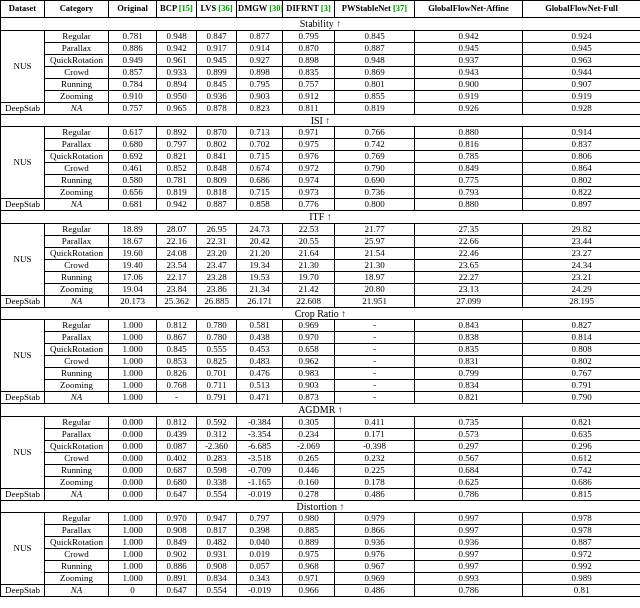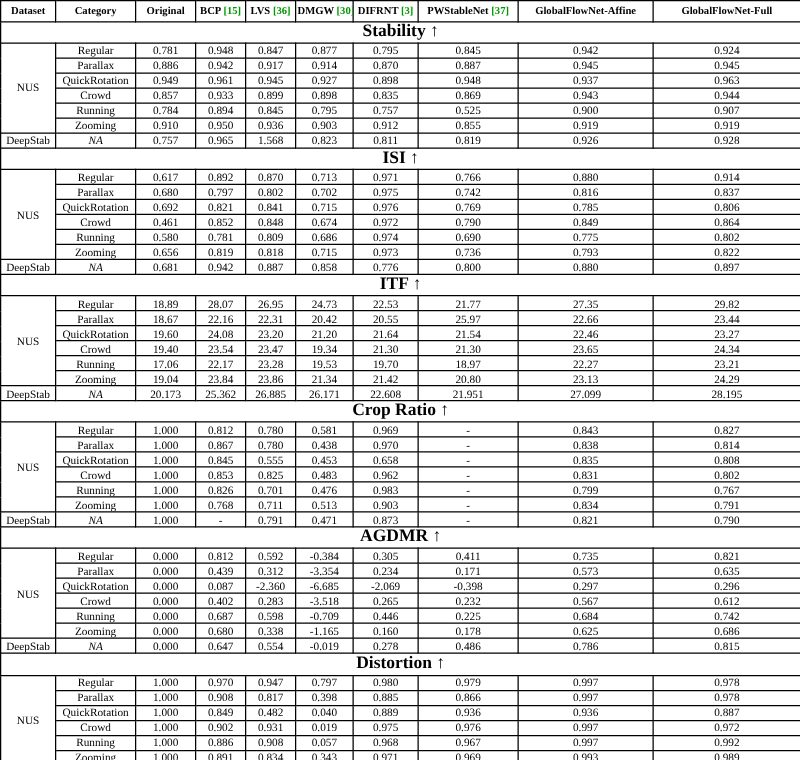--- a/index.html
+++ b/index.html
@@ -12,21 +12,21 @@
     vertical-align:middle;
     font-size:9px;
     line-height:1.15;
     padding:0 1px;
     white-space:nowrap;
     overflow:hidden;
   }
   thead tr { height:17px; }
   tbody tr { height:12px; }
   th { font-size:8.5px; font-weight:bold; }
-  td.section { font-weight:bold; font-size:14px; }
+  td.section { font-weight:normal; font-size:10px; }
   td.ds { font-weight:normal; }
   td.na { font-style:italic; }
   .cite { color:var(--cite, #009900); font-weight:bold;margin-top:37px; }
 </style>
 </head>
 <body>
 
 <table>
   <colgroup>
     <col style="width:44px">
@@ -103,41 +103,41 @@
         <td>0.943</td>
         <td>0.944</td>
       </tr>
       <tr>
         <td>Running</td>
         <td>0.784</td>
         <td>0.894</td>
         <td>0.845</td>
         <td>0.795</td>
         <td>0.757</td>
-        <td>0.525</td>
+        <td>0.801</td>
         <td>0.900</td>
         <td>0.907</td>
       </tr>
       <tr>
         <td>Zooming</td>
         <td>0.910</td>
         <td>0.950</td>
         <td>0.936</td>
         <td>0.903</td>
         <td>0.912</td>
         <td>0.855</td>
         <td>0.919</td>
         <td>0.919</td>
       </tr>
       <tr>
         <td class="ds">DeepStab</td>
         <td class="na">NA</td>
         <td>0.757</td>
         <td>0.965</td>
-        <td>1.568</td>
+        <td>0.878</td>
         <td>0.823</td>
         <td>0.811</td>
         <td>0.819</td>
         <td>0.926</td>
         <td>0.928</td>
       </tr>
       <tr>
         <td class="section" colspan="10">ISI ↑</td>
       </tr>
       <tr>

